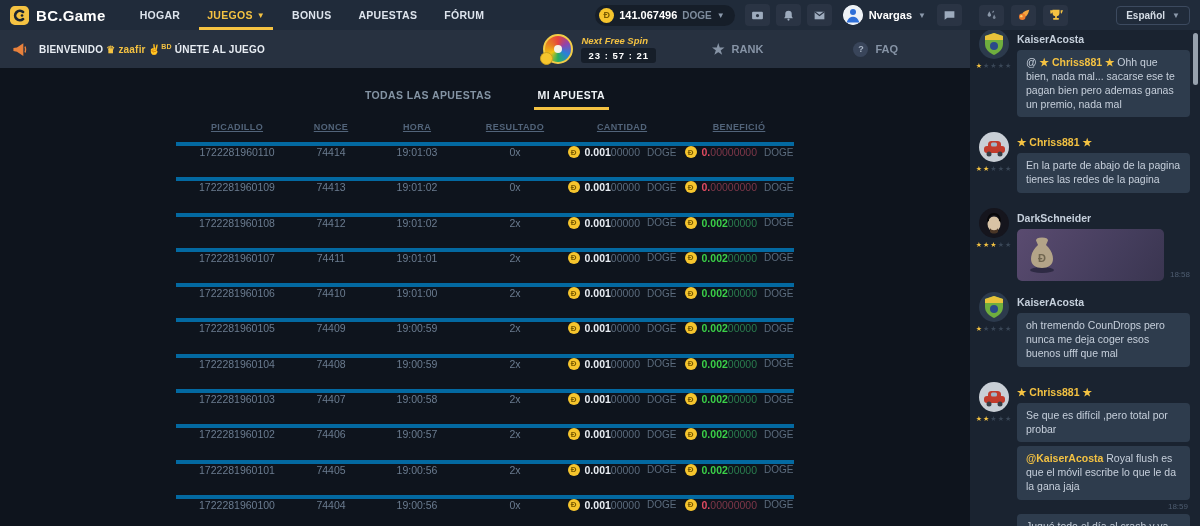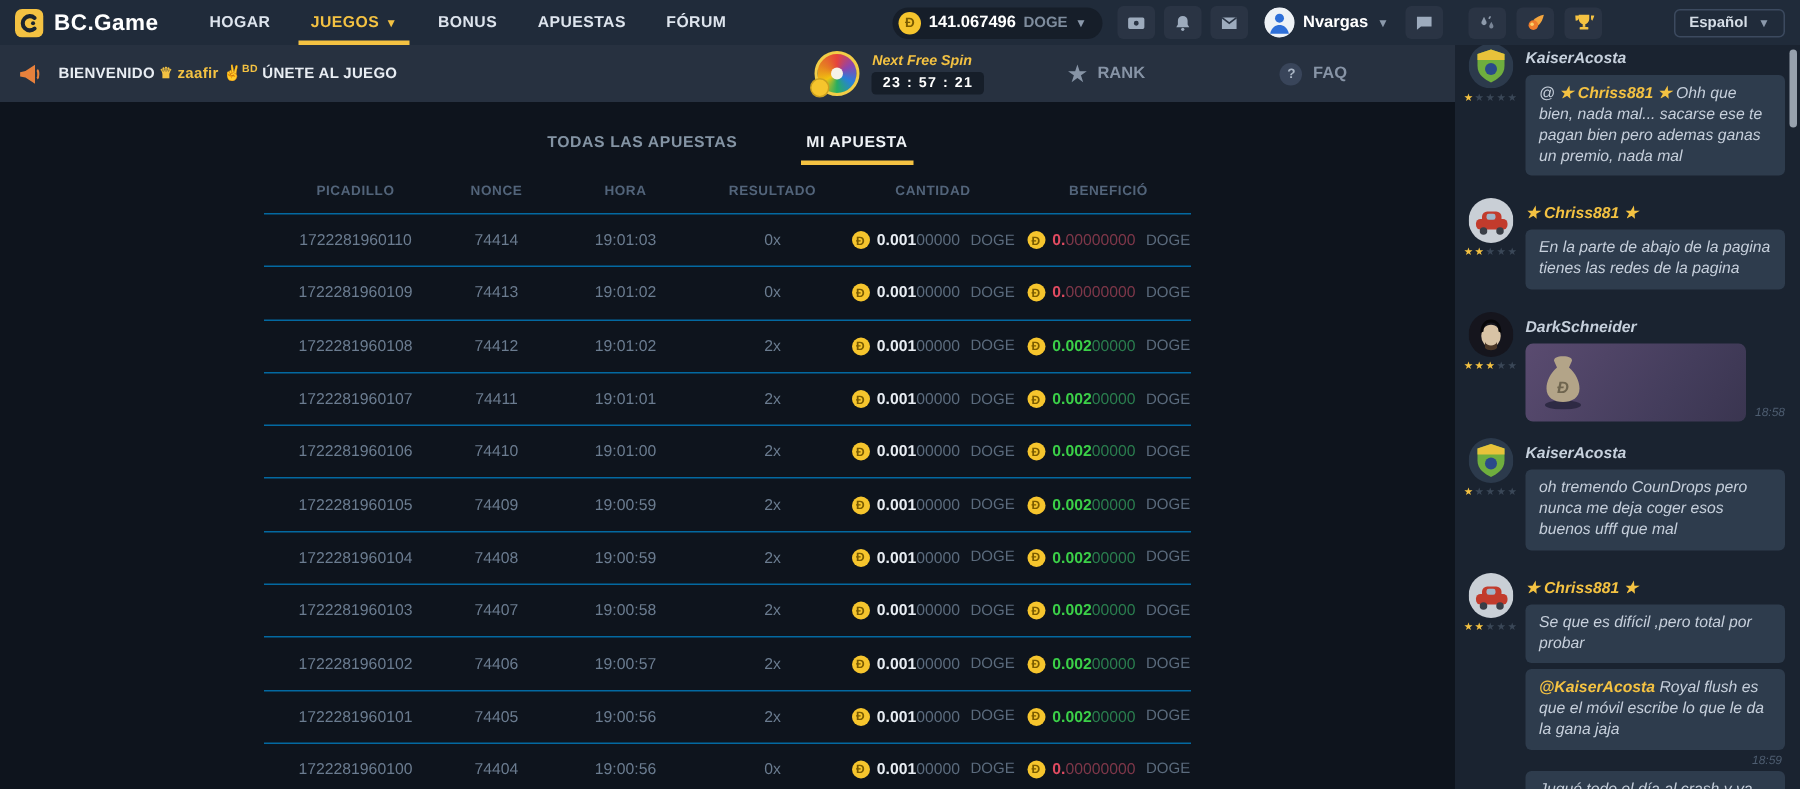--- a/index.html
+++ b/index.html
@@ -54,22 +54,22 @@
     font-weight:bold; display:flex; align-items:center; justify-content:center; }
 
   
   .content { flex:1; background:#0e141d; overflow:hidden; }
   .tabs { display:flex; justify-content:center; gap:46px; margin-top:21px; }
   .tab { color:#8494a4; font-size:10.5px; font-weight:bold; letter-spacing:.4px; padding-bottom:9px; position:relative; cursor:pointer; }
   .tab.active { color:#eef2f6; }
   .tab.active::after { content:""; position:absolute; left:-4px; right:-4px; bottom:0; height:3px; background:#f4c242; }
   .table { width:618px; margin:1px auto 0; }
   .thead { display:flex; height:31px; align-items:center; }
-  .th { color:#52647a; font-size:9px; font-weight:bold; text-align:center; letter-spacing:.4px; }
-  .tr { display:flex; height:35.3px; align-items:center; border-top:1px solid #0369a1; }
+  .th { color:#52647a; font-size:9px; font-weight:bold; text-align:center; letter-spacing:.4px;text-decoration:underline; }
+  .tr { display:flex; height:35.3px; align-items:flex-start; border-top:4px solid #0369a1; }
   .tr:last-child { border-bottom:1px solid #1a2230; }
   .td { font-size:10.5px; color:#6b7c90; display:flex; align-items:center; justify-content:center; gap:3px; }
   .c0{width:122px;} .c1{width:66px;} .c2{width:106px;} .c3{width:90px;} .c4{width:124px;} .c5{width:110px;}
   .coin-sm { width:12px; height:12px; border-radius:50%; background:#f6c52d; color:#7a5b00; font-size:8px;
     font-weight:bold; display:flex; align-items:center; justify-content:center; flex-shrink:0; margin-right:2px; }
   .amt-b { color:#e8edf3; font-weight:bold; }
   .amt-dim { color:#5b6b7d; margin-left:-3px; }
   .win-b { color:#3bd048; font-weight:bold; }
   .win-dim { color:#2a7d4e; margin-left:-3px; }
   .lose-b { color:#e14b61; font-weight:bold; }
@@ -82,21 +82,21 @@
   .chat-icon-btn { width:25px; height:21px; border-radius:4px; background:#2a3444; display:flex; align-items:center; justify-content:center; cursor:pointer; }
   .lang-btn { margin-left:auto; border:1px solid #3c4a5f; border-radius:4px; color:#d5dde6; font-size:10px;
     font-weight:bold; padding:3px 9px; display:flex; gap:7px; align-items:center; cursor:pointer; }
   .chat-list { flex:1; padding:8px 10px 6px 8px; display:flex; flex-direction:column; gap:11px; overflow:hidden; }
   .chat-list > .msg:first-child { margin-top:-9px; }
   .msg { display:flex; gap:7px; }
   .msg-left { display:flex; flex-direction:column; align-items:center; gap:3px; width:32px; flex-shrink:0; }
   .msg-avatar { width:30px; height:30px; border-radius:50%; overflow:hidden; cursor:pointer; }
   .msg-stars { font-size:7px; letter-spacing:1px; line-height:1; white-space:nowrap; }
   .star-on { color:#f4c242; } .star-off { color:#3a4757; }
-  .msg-body { flex:1; min-width:0;font-style:italic; }
+  .msg-body { flex:1; min-width:0; }
   .msg-name { font-size:10.5px; font-weight:bold; color:#c6d0dc; margin:2px 0 5px; cursor:pointer; display:inline-block; }
   .msg-name.vip { color:#f4c242; }
   .bubble { background:#2e3c4d; border-radius:4px; padding:6px 9px; color:#c6cfdb; font-size:10.5px;
     line-height:1.32; margin-bottom:4px; width:fit-content; max-width:100%; }
   .mention { color:#f4c242; font-weight:bold; }
   .bubble-time { font-size:8px; color:#4e5d70; text-align:right; margin:-2px 2px 3px 0; }
   .card-row { display:flex; align-items:flex-end; gap:6px; }
   .card { width:168px; border-radius:5px; padding:8px 10px; display:flex; gap:9px; align-items:center;
     background:linear-gradient(125deg,#5a4b70 0%,#443d5c 65%,#3a3550 100%); }
   .card-bag { width:30px; height:36px; flex-shrink:0; }

